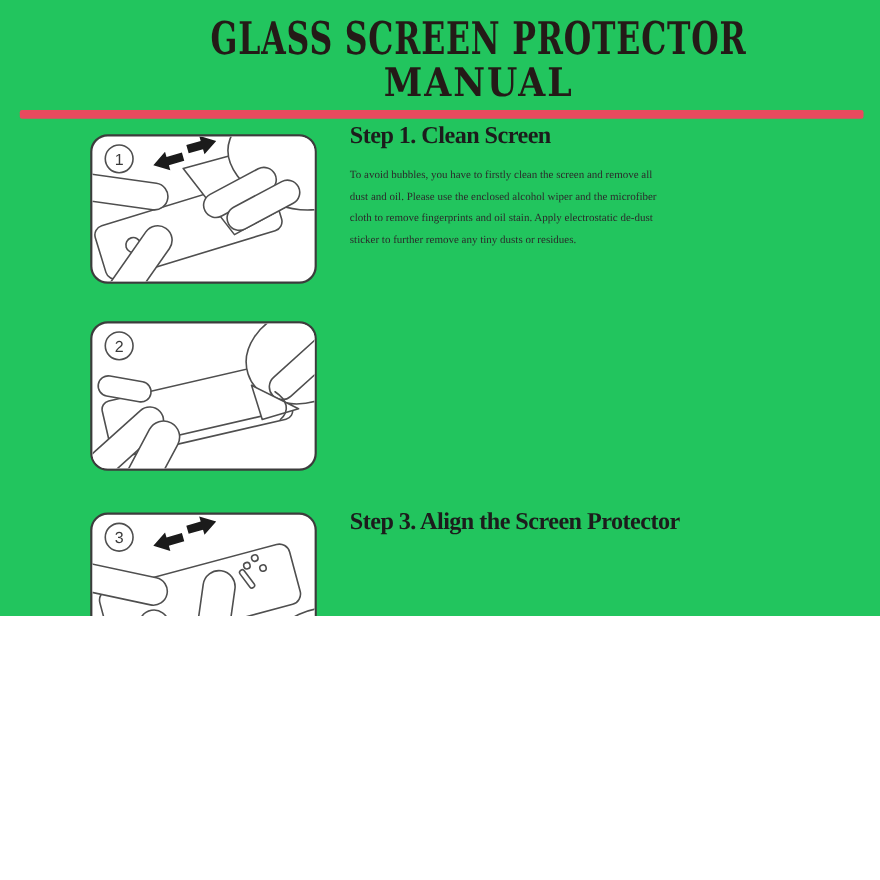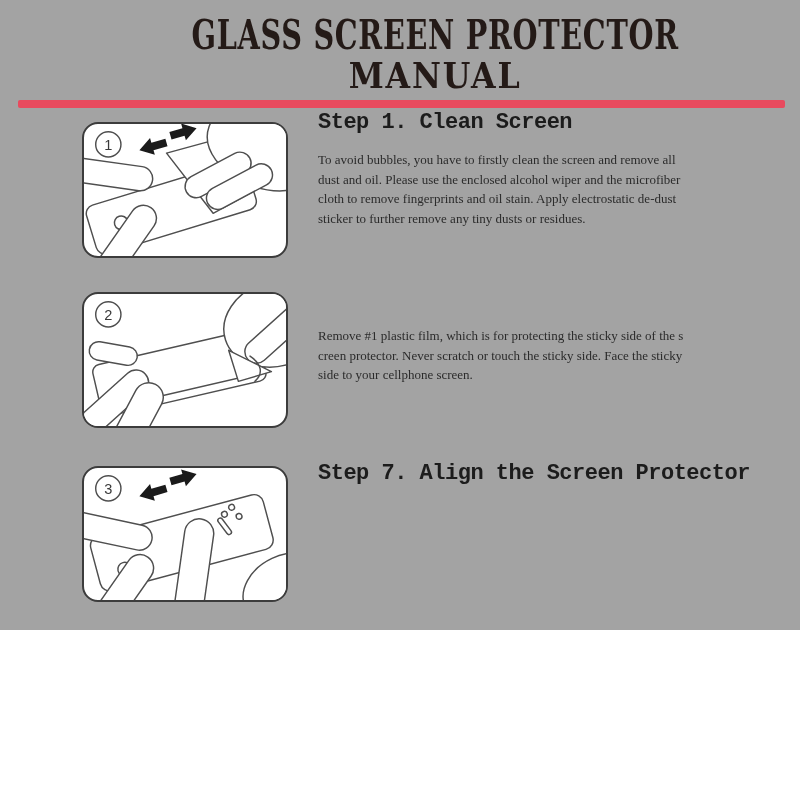--- a/index.html
+++ b/index.html
@@ -1,16 +1,16 @@
 <!DOCTYPE html>
 <html><head>
 <meta charset="utf-8">
 <style>
   html,body{margin:0;padding:0;background:#ffffff;}
-  .page{position:relative;width:800px;height:630px;background:#a3a3a3;overflow:hidden;
+  .page{position:relative;width:800px;height:560px;background:#22c55e;overflow:hidden;
         font-family:"Liberation Sans",sans-serif;}
 
   
   .title-wrap{position:absolute;left:35px;top:12px;width:800px;text-align:center;color:#241a17;}
   .title-l1{display:inline-block;font-family:"DejaVu Serif",serif;font-weight:bold;
             font-size:41px;line-height:46px;letter-spacing:1px;white-space:nowrap;
             transform:scaleX(.70);transform-origin:center;}
   .title-l2{display:block;margin-top:-3px;}
   .title-l2 span{display:inline-block;font-family:"DejaVu Serif",serif;font-weight:bold;
             font-size:36px;line-height:40px;letter-spacing:2px;white-space:nowrap;
@@ -19,25 +19,25 @@
            background:#e84a5e;border-radius:2px;}
 
   
   .fig{position:absolute;left:82px;width:202px;height:132px;background:#fff;
        border:2px solid #3c3c3c;border-radius:16px;overflow:hidden;}
   .fig svg{display:block;width:100%;height:100%;}
   .fig1{top:122px}.fig2{top:292px}.fig3{top:466px}.fig4{top:640px;height:136px}
 
   .step-heading{position:absolute;left:318px;margin:0;color:#1c1c1c;
                 font-size:22px;font-weight:bold;letter-spacing:-.5px;line-height:26px;
-                font-family:Liberation Mono, monospace;}
+                font-family:Liberation Serif, serif;}
   .h1{top:110px}.h2{top:287px}.h3{top:461px}.h4{top:630px}
 
   .step-body{position:absolute;left:318px;width:482px;margin:0;color:#2b2b2b;
-             font-family:"Liberation Serif",serif;font-size:13px;line-height:19.5px;
+             font-family:"Liberation Serif",serif;font-size:10px;line-height:19.5px;
              white-space:pre-line;}
   .b1{top:150px}.b2{top:326px}.b3{top:509px}.b4{top:668px}
 
   
   .s{fill:#ffffff;stroke:#4f4f4f;stroke-width:1.5;stroke-linejoin:round;stroke-linecap:round;}
   .n{fill:none;stroke:#4f4f4f;stroke-width:1.5;stroke-linejoin:round;stroke-linecap:round;}
   .k{fill:#1b1b1b;stroke:none;}
   .num{font-family:"Liberation Sans",sans-serif;font-size:15px;fill:#3a3a3a;}
 </style>
 </head>
@@ -105,23 +105,20 @@
       <g transform="rotate(48 34 108)">
           <rect class="s" x="21" y="70" width="26" height="85" rx="13"></rect>
         </g>
       <g transform="rotate(28 52 132)">
           <rect class="s" x="37" y="88" width="30" height="95" rx="15"></rect>
         </g>
       <circle class="s" cx="24" cy="21" r="13"></circle>
       <text class="num" x="24" y="26.5" text-anchor="middle">2</text>
     </svg>
   </div>
-  <p class="step-body b2">Remove #1 plastic film, which is for protecting the sticky side of the s
-creen protector. Never scratch or touch the sticky side. Face the sticky
-side to your cellphone screen.</p>
 
   <div class="fig fig3">
     <svg viewBox="0 0 206 136">
       <g transform="rotate(-15 100 78)">
         <rect class="s" x="8" y="48" width="184" height="58" rx="10"></rect>
         <circle class="s" cx="36" cy="88" r="7"></circle>
         <circle class="s" cx="150" cy="60" r="3"></circle>
         <circle class="s" cx="159" cy="55" r="3"></circle>
         <circle class="s" cx="164" cy="66" r="3"></circle>
         <rect class="s" x="144.5" y="62" width="5" height="20" rx="2.5" transform="rotate(-22 147 72)"></rect>
@@ -139,21 +136,21 @@
       <g transform="translate(56,29) rotate(-16)">
         <path class="k" d="M0 0 L14 -9 L14 -4 L29 -4 L29 4 L14 4 L14 9 Z"></path>
       </g>
       <g transform="translate(88,14) rotate(-16)">
         <path class="k" d="M28 0 L14 -9 L14 -4 L0 -4 L0 4 L14 4 L14 9 Z"></path>
       </g>
       <circle class="s" cx="24" cy="21" r="13"></circle>
       <text class="num" x="24" y="26.5" text-anchor="middle">3</text>
     </svg>
   </div>
-  <h2 class="step-heading h3">Step 7. Align the Screen Protector</h2>
+  <h2 class="step-heading h3">Step 3. Align the Screen Protector</h2>
 
   <div class="fig fig4">
     <svg viewBox="0 0 206 140">
       <g transform="rotate(-14 100 88)">
         <rect class="s" x="8" y="60" width="184" height="56" rx="12"></rect>
         <line class="n" x1="16" y1="108" x2="178" y2="108"></line>
       </g>
       <ellipse class="s" cx="-10" cy="44" rx="64" ry="45"></ellipse>
       <g transform="rotate(13 40 50)">
           <rect class="s" x="-12" y="40" width="108" height="23" rx="11.5"></rect>

